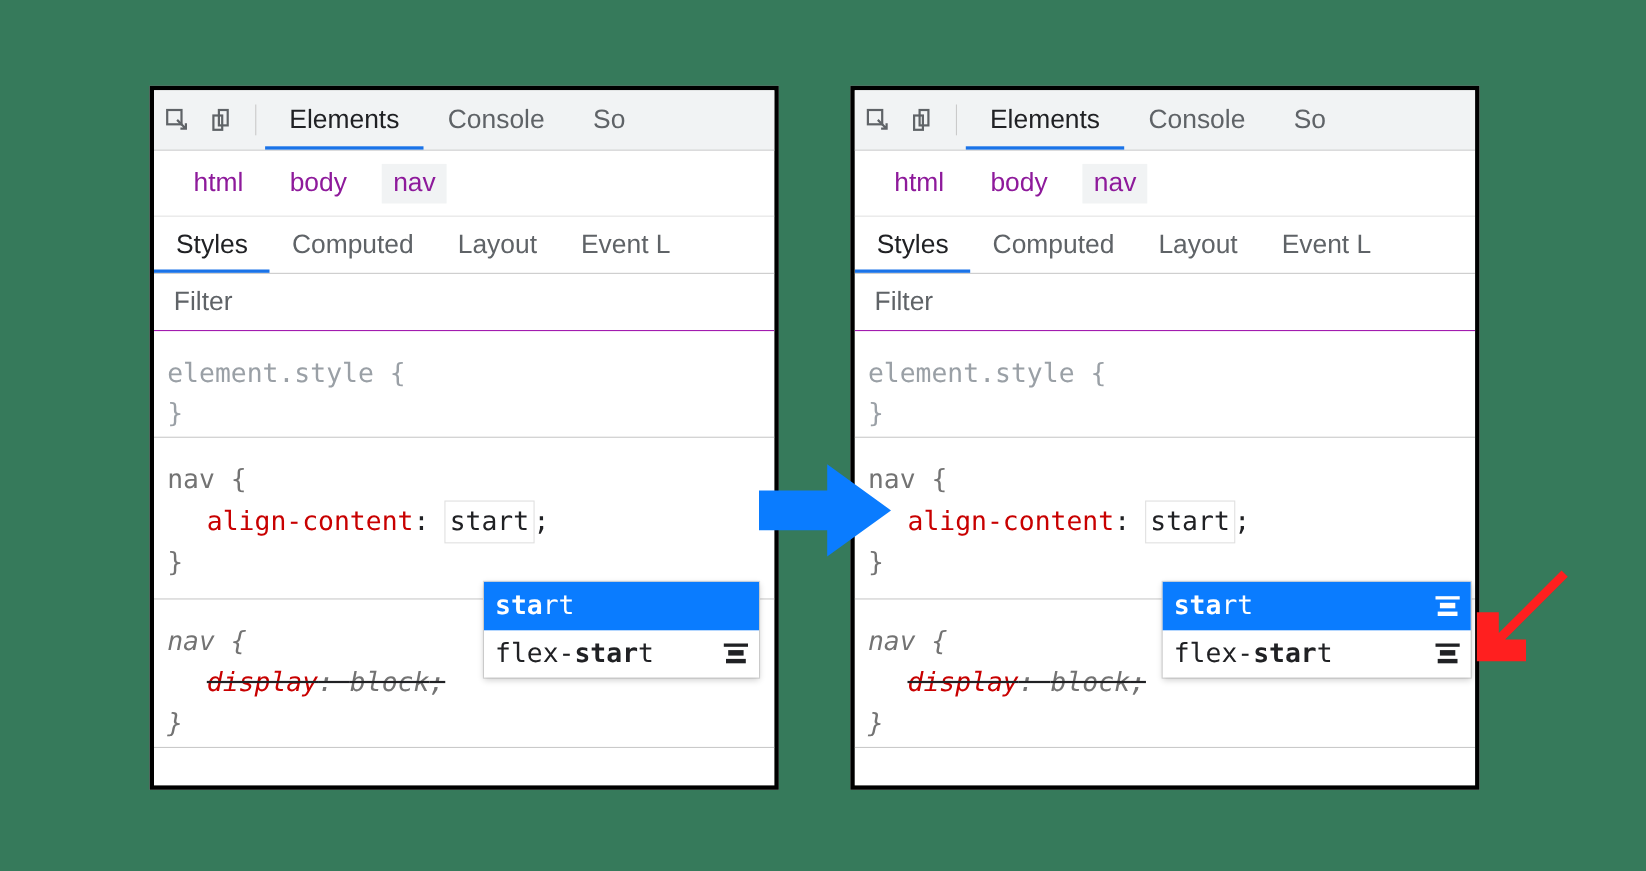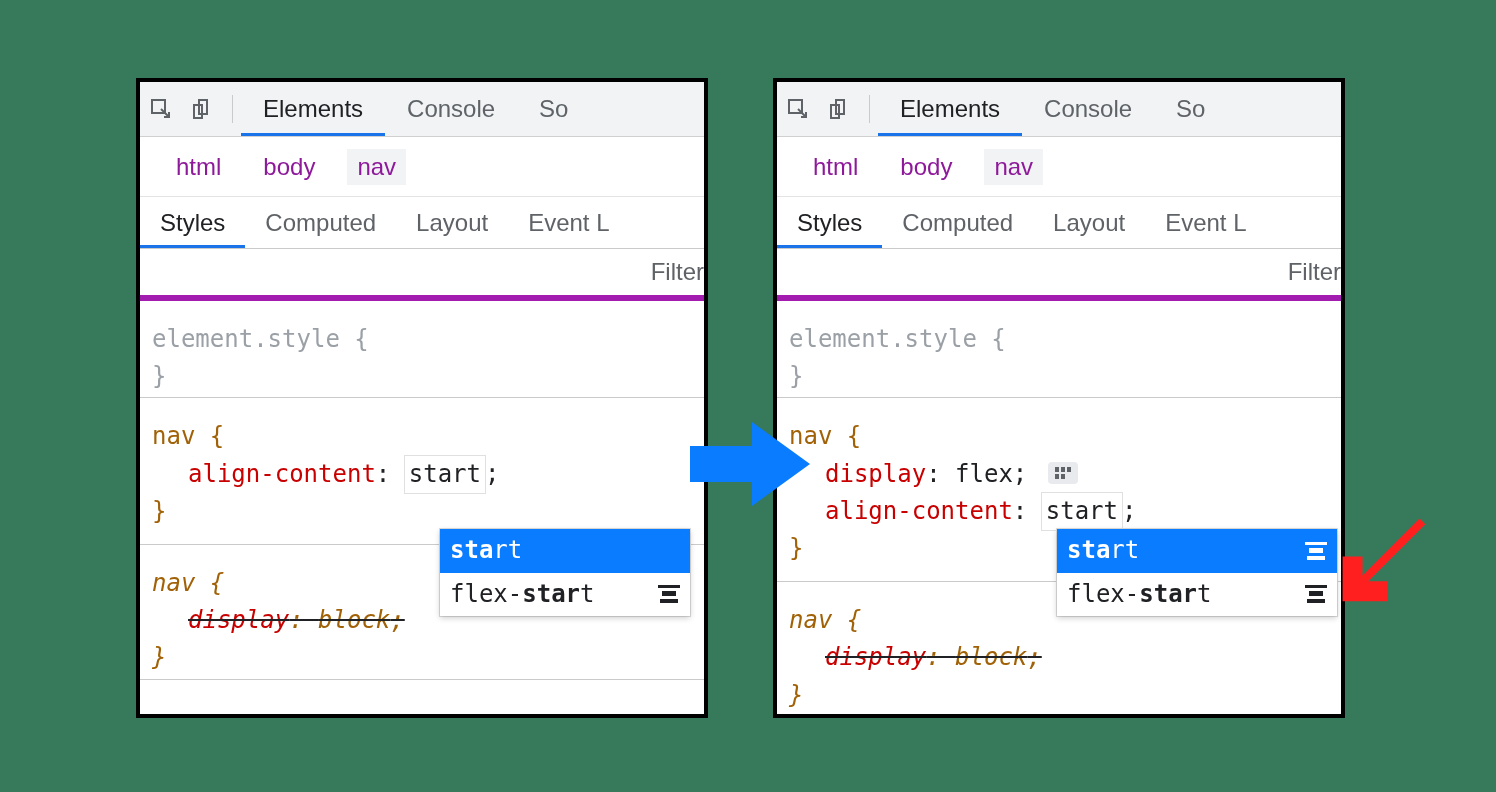--- a/index.html
+++ b/index.html
@@ -79,41 +79,40 @@
   }
   .subtabs .sub.active {
     color:#202124;
     border-bottom:3px solid #1a73e8;
     padding-top:3px;
   }
 
   
   .filter {
     height:52px;
-    border-bottom:6px solid #a21caf;
+    border-bottom:1px solid #a21caf;
     display:flex; align-items:center;
     font-size:24px; color:#5f6367;
     padding-left:18px;
-    justify-content:flex-end;
   }
 
   
   .code-sec {
     border-bottom:1px solid #cacaca;
     padding:4px 12px 2px 12px;
     font-family: Menlo, Consolas, monospace;
     font-size:24px;
     line-height:1.55;
     color:#202124;
     position:relative;
     margin-top:16px;
   }
   .gray { color:#9aa0a6; }
   .red { color:#c80000; }
-  .purplegray { color:#a16207; }
+  .purplegray { color:#737373; }
   .italic { font-style:italic; }
   .strike { text-decoration:line-through; }
   .indent { padding-left:36px; }
 
   .checkbox {
     display:inline-flex;
     width:22px;height:22px;
     background:#1a73e8;
     border-radius:4px;
     color:#fff;
@@ -327,32 +326,20 @@
   </div>
 
   <div class="code-sec">
     <div class="gray">element.style {</div>
     <div class="gray">}</div>
   </div>
 
   <div class="code-sec" style="padding-bottom:14px;">
     <div class="purplegray">nav {</div>
     <div class="indent">
-      <span class="red">display</span><span>: </span><span>flex</span><span>;</span>
-      <span class="flex-badge">
-          <svg width="18" height="14" viewBox="0 0 18 14">
-            <rect x="1" y="1" width="4" height="5" fill="#5f6367"></rect>
-            <rect x="7" y="1" width="4" height="5" fill="#5f6367"></rect>
-            <rect x="13" y="1" width="4" height="5" fill="#5f6367"></rect>
-            <rect x="1" y="8" width="4" height="5" fill="#5f6367"></rect>
-            <rect x="7" y="8" width="4" height="5" fill="#5f6367"></rect>
-          </svg>
-        </span>
-    </div>
-    <div class="indent">
       <span class="red">align-content</span><span>: </span><span class="valuebox"><span>start</span></span><span>;</span>
     </div>
     <div class="purplegray">}</div>
 
     <div class="dropdown" style="left:280px; top:115px; min-width:280px;">
       <div class="row sel">
         <span><span class="boldpart">sta</span><span>rt</span></span>
         <span class="align-icon" style="color:#fff;">
             <span class="bar top"></span>
             <span class="bar mid"></span>

